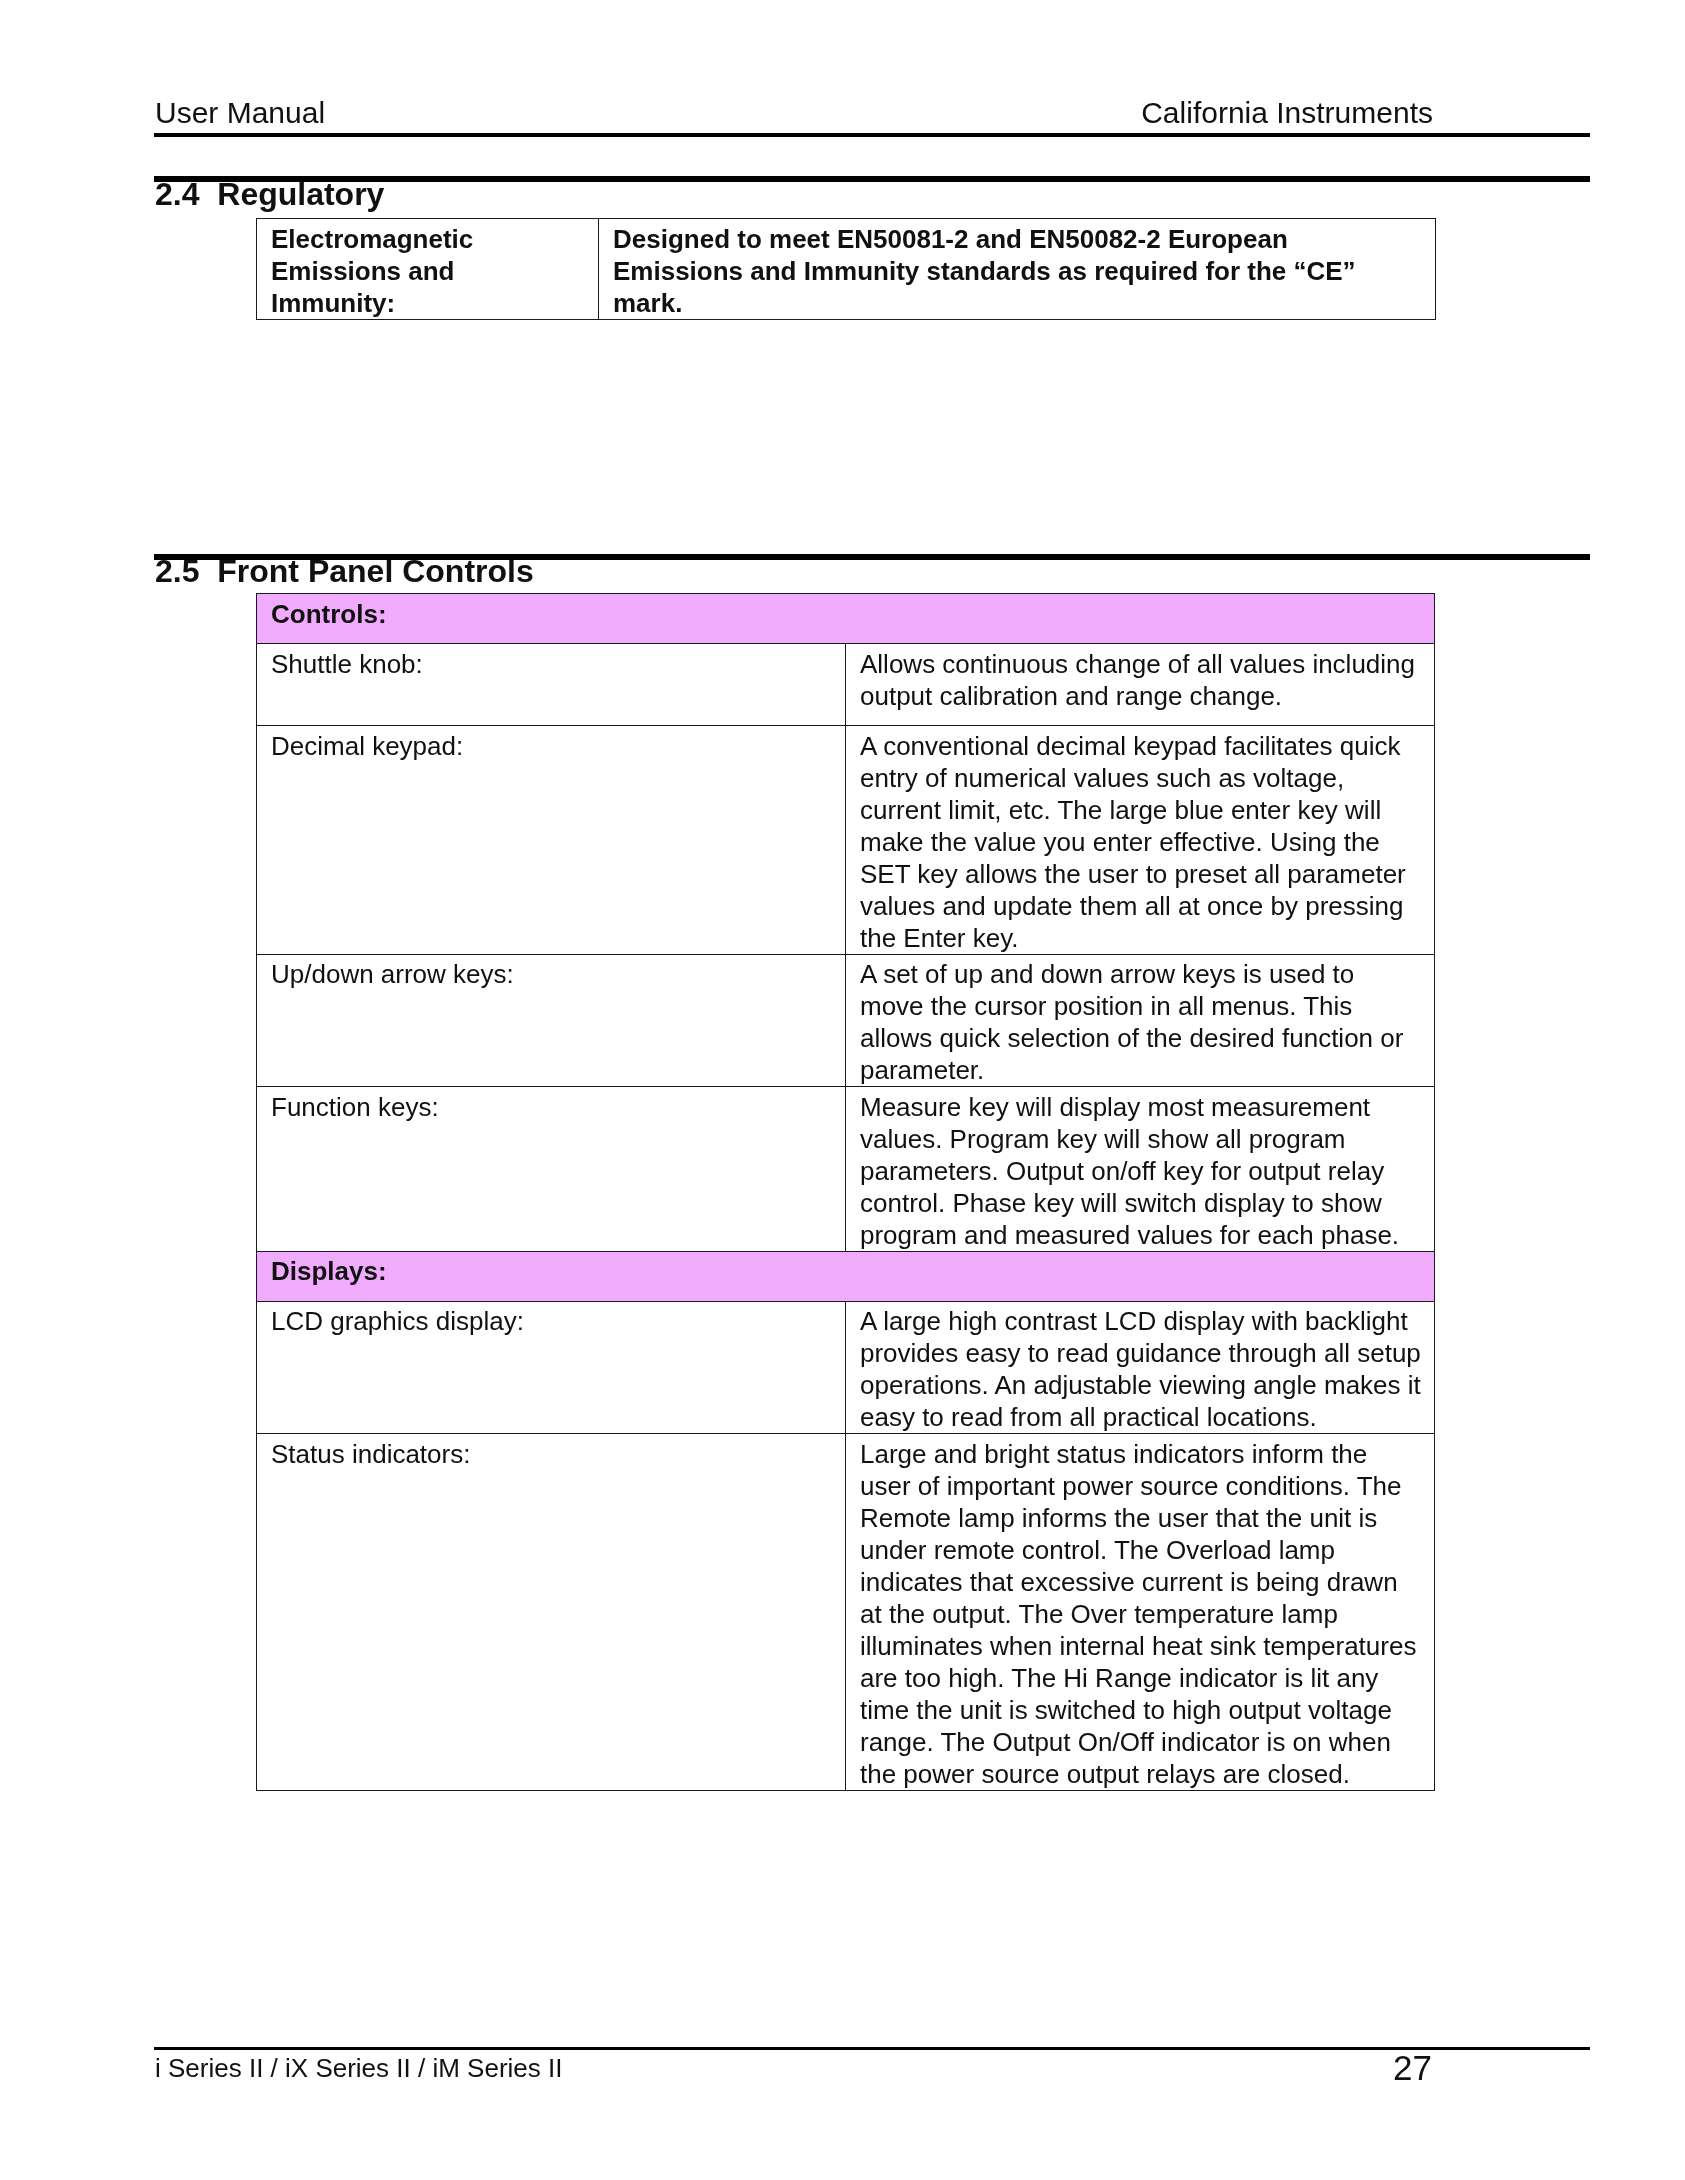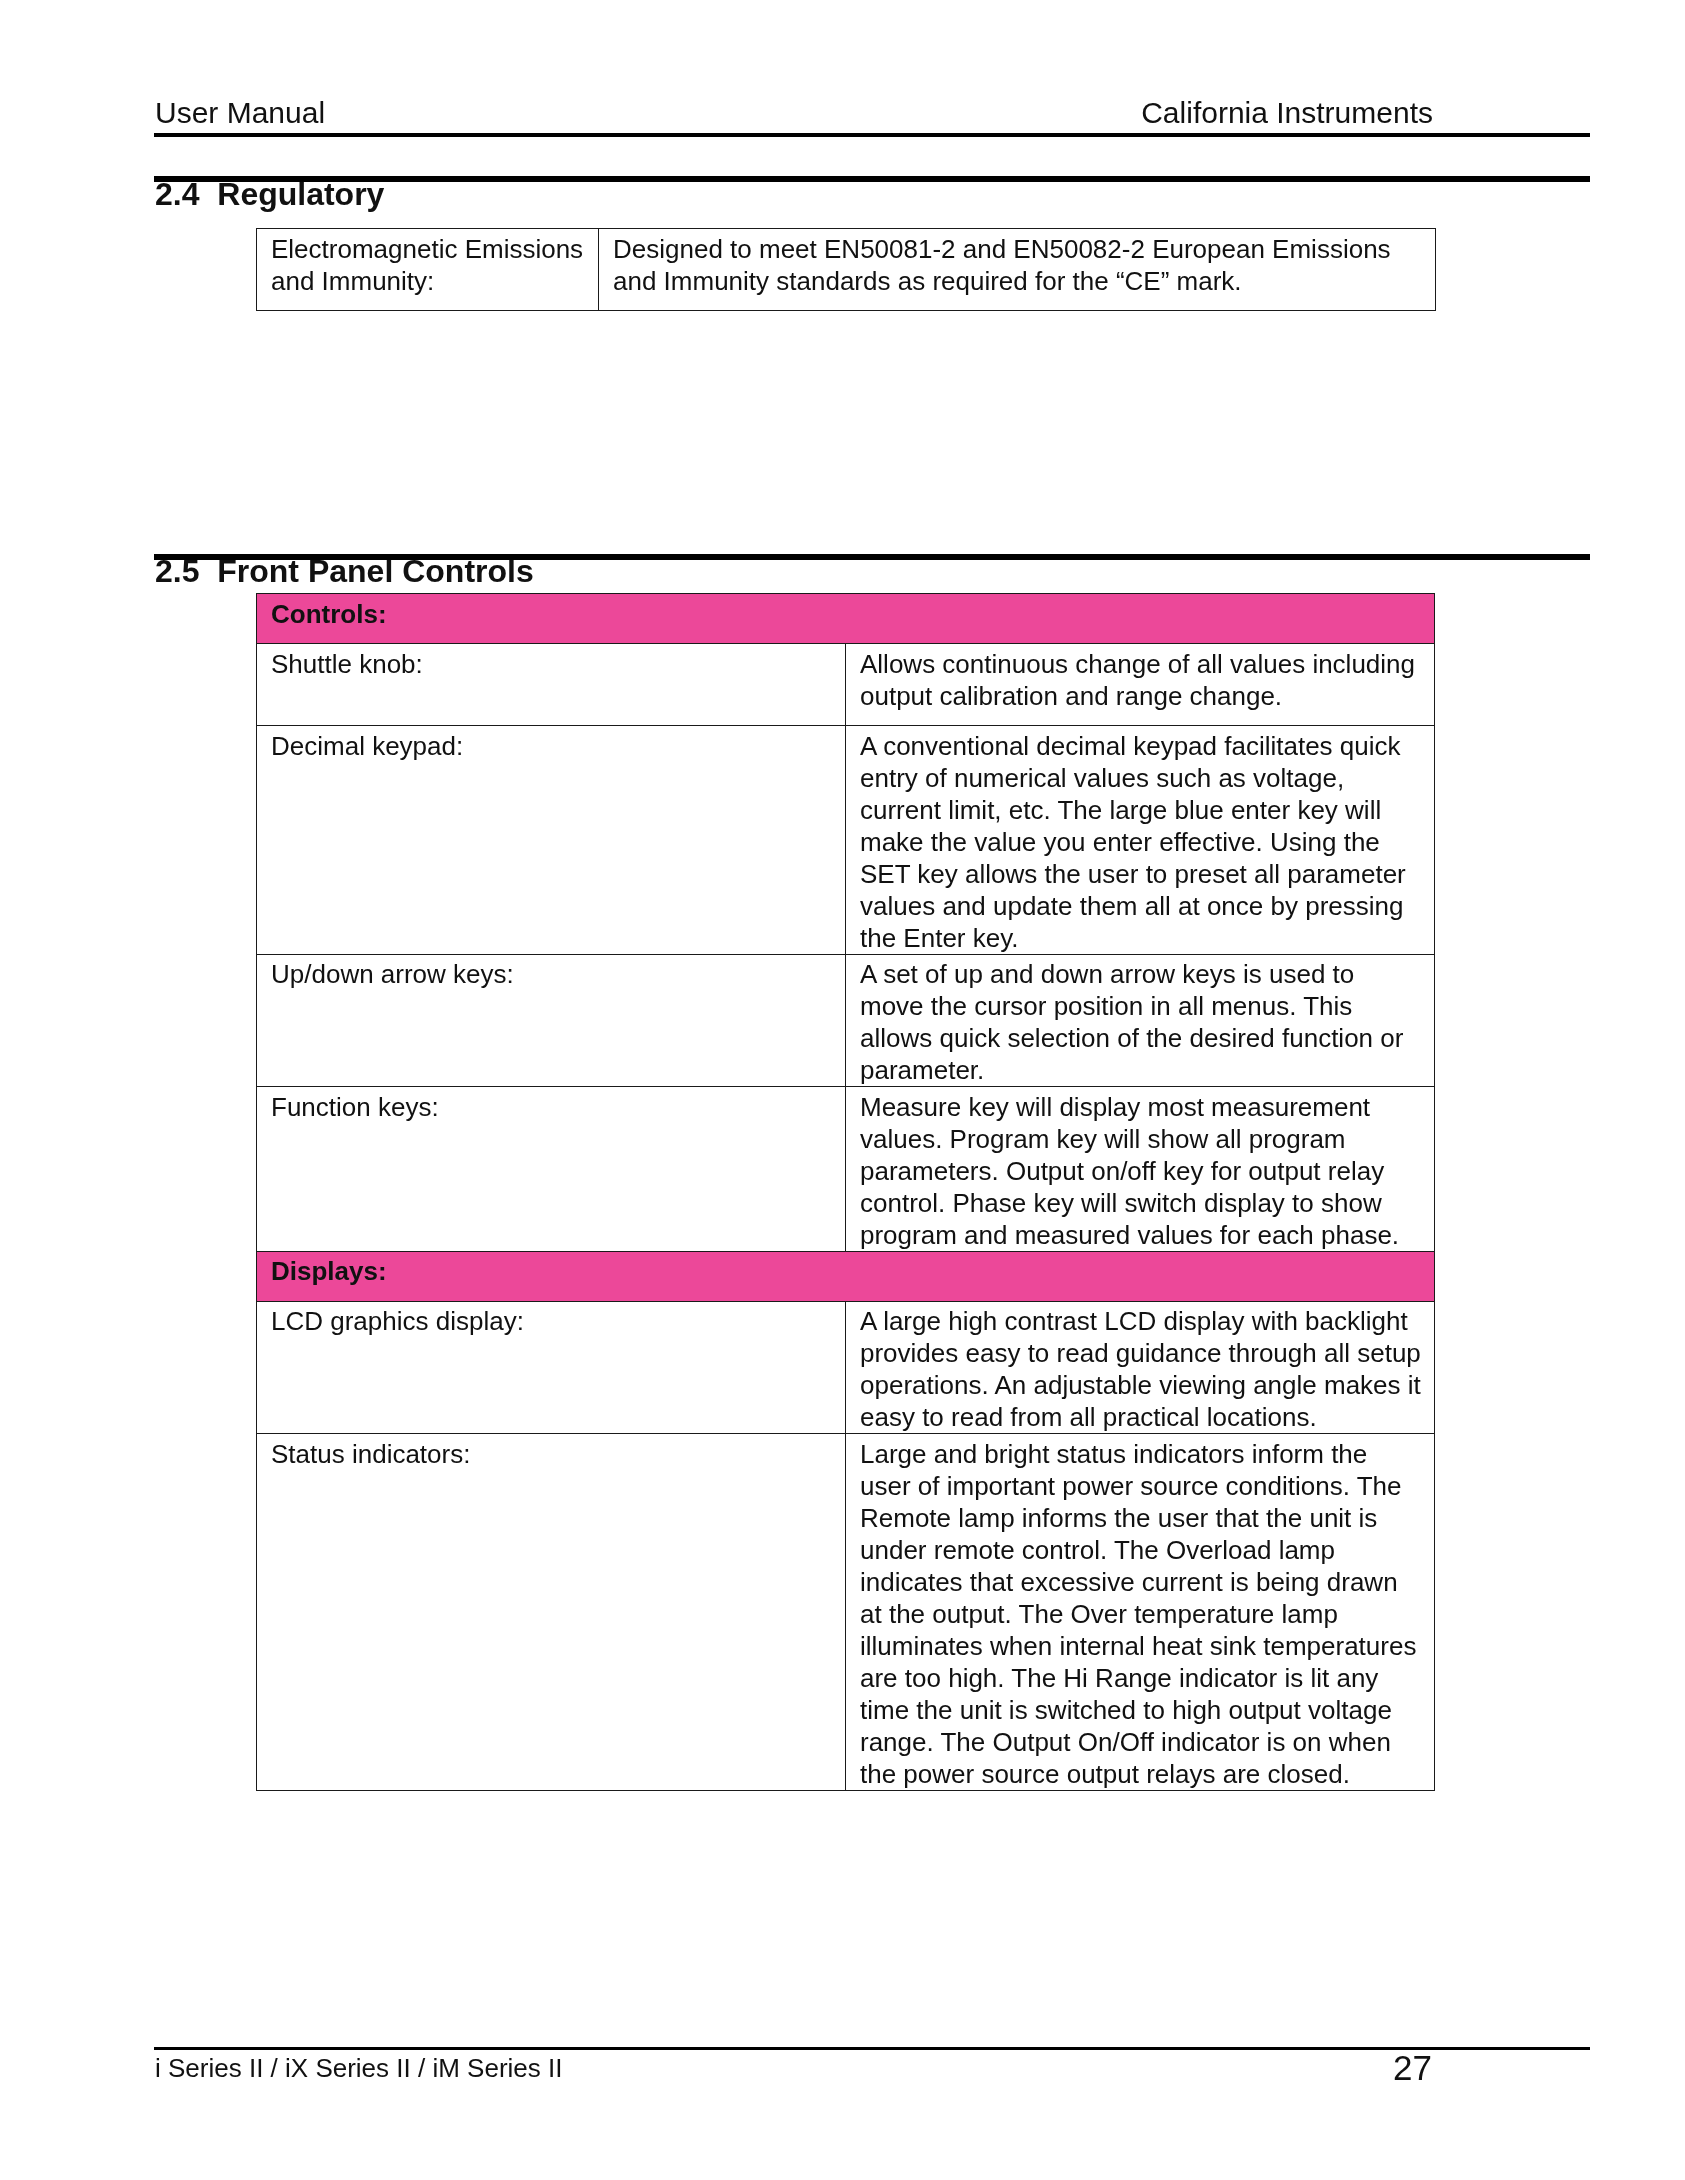--- a/index.html
+++ b/index.html
@@ -50,25 +50,25 @@
   }
   table.spec td {
     border: 1.8px solid #1a1a1a;
     vertical-align: top;
     padding: 3.5px 12.3px 0 14px;
     box-sizing: border-box;
   }
   table.spec td.label-col { width: 342px; }
   table.spec td.desc-col { width: 837px; }
   table.spec tr.group-header td {
-    background: #ec4899;
+    background: #f0abfc;
     font-weight: bold;
     height: 50px;
   }
-  .t1 { top: 228px; }
+  .t1 { top: 218px; font-weight: bold; }
   .t1 tr td { height: 82px; }
   .t2 { top: 593px; }
 
   .footer-left {
     position: absolute; left: 155px; top: 2052px;
     font-size: 26px; line-height: 32px;
   }
   .footer-page {
     position: absolute; left: 1393px; top: 2052px;
     font-size: 35px; line-height: 32px;

